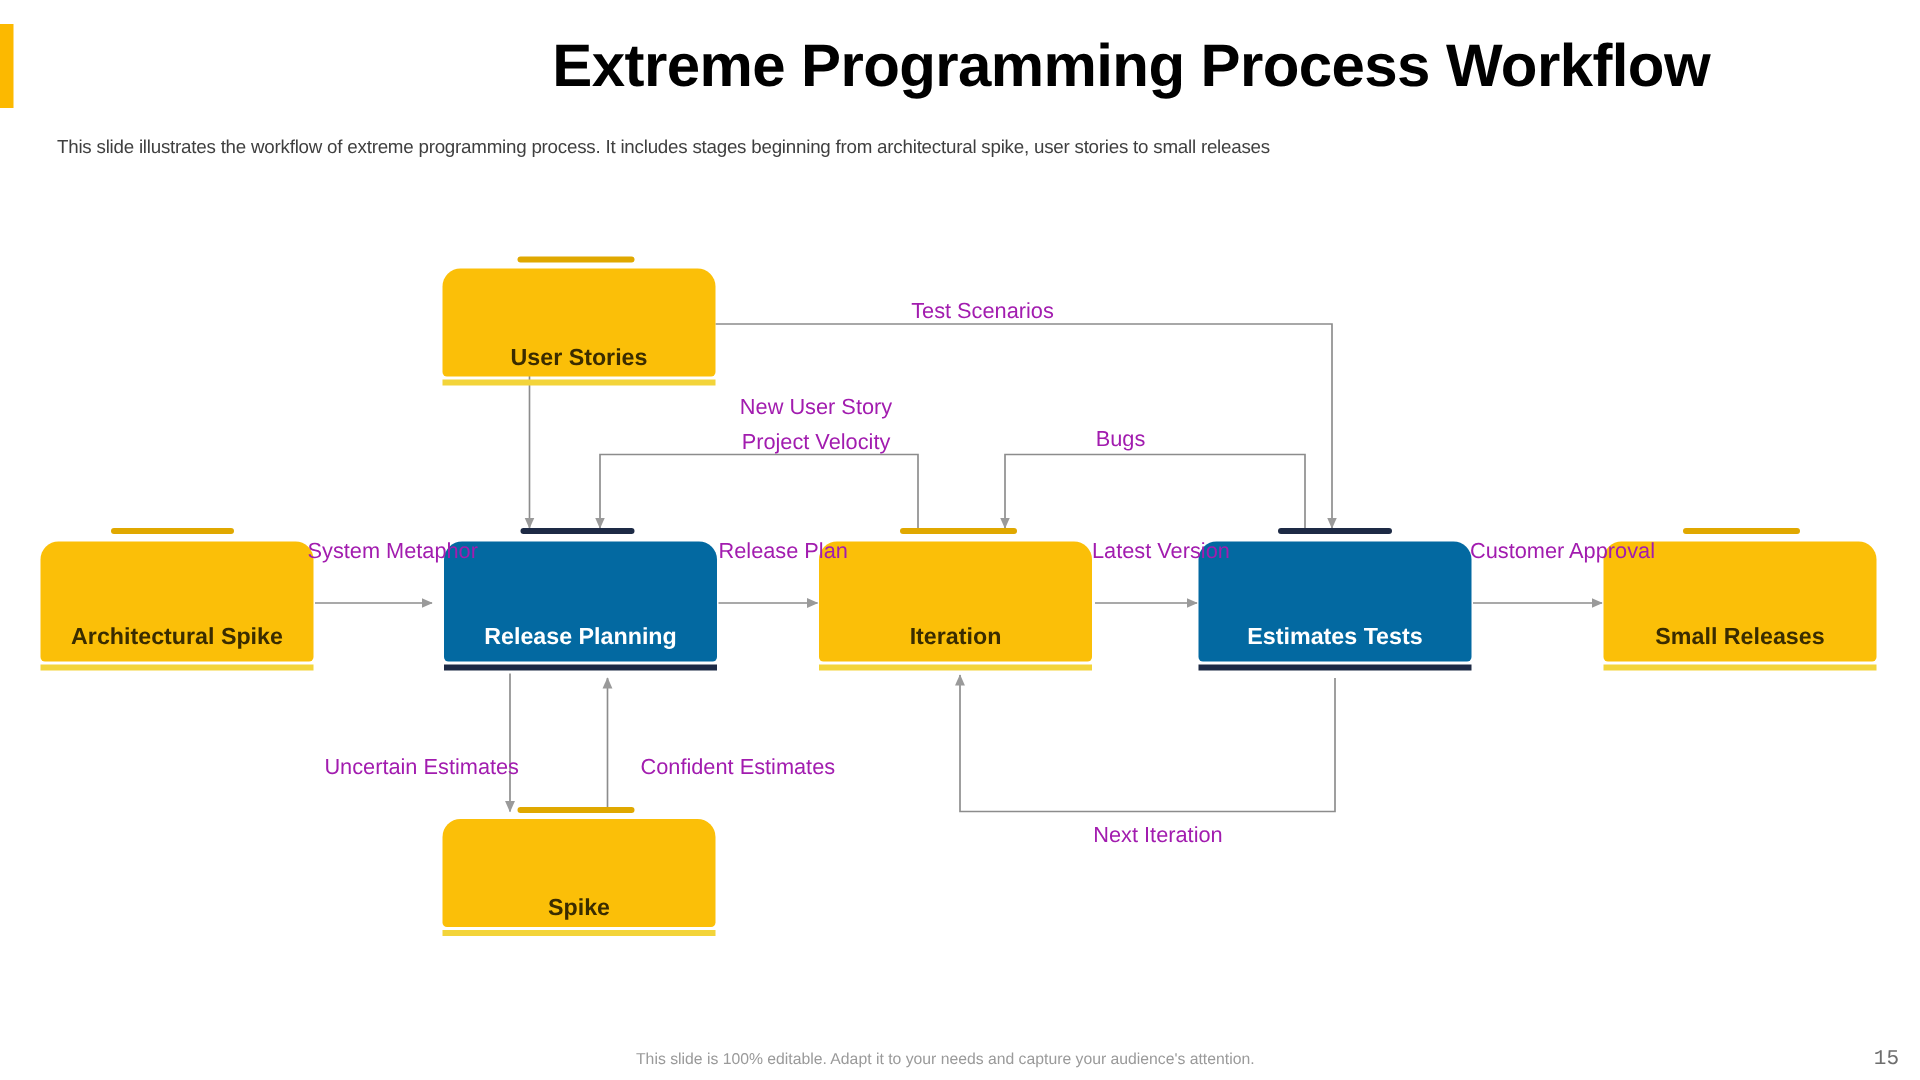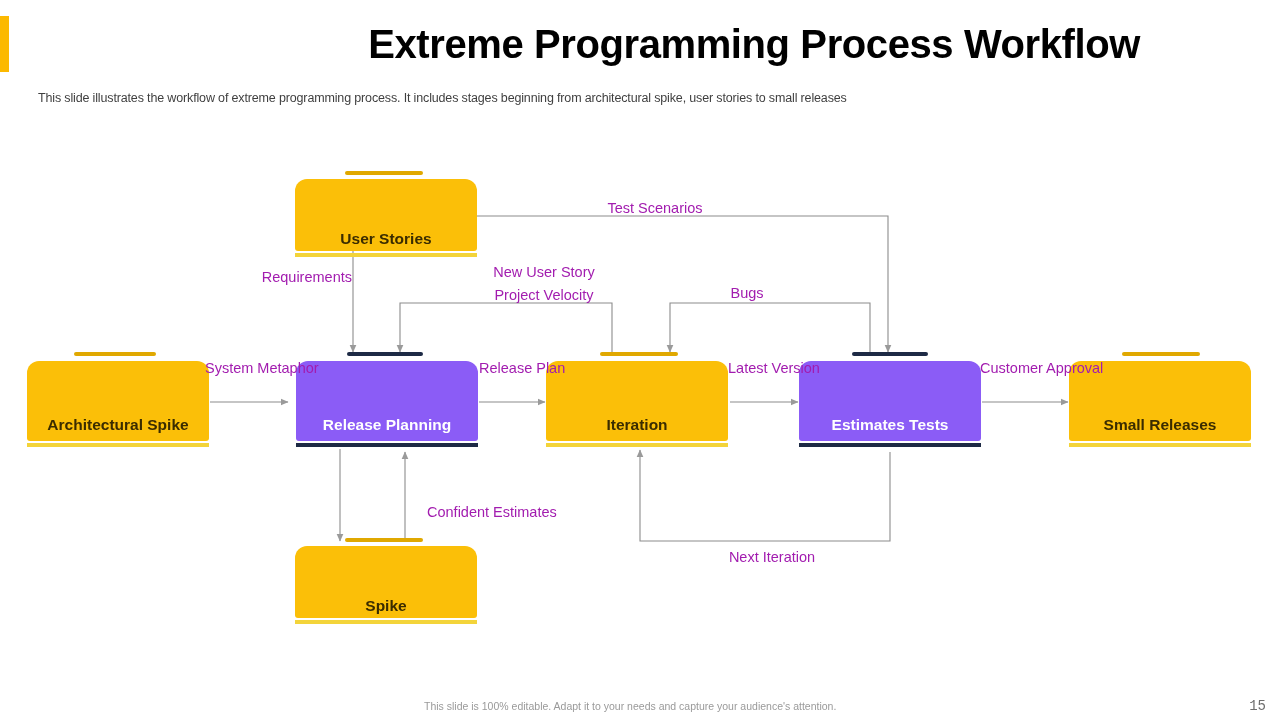--- a/index.html
+++ b/index.html
@@ -92,21 +92,21 @@
     font-size: 15.5px;
     font-weight: bold;
     line-height: 26px;
     margin-top: 47px;
   }
   .node.yellow .node-body { background: #fbbf08; }
   .node.yellow .node-label { color: #3a2c00; }
   .node.yellow .node-top-bar { background: #e0a800; }
   .node.yellow .node-bottom-bar { background: #f3d43a; }
 
-  .node.navy .node-body { background: #8b5cf6; }
+  .node.navy .node-body { background: #0369a1; }
   .node.navy .node-label { color: #ffffff; }
   .node.navy .node-top-bar { background: #1d2a45; }
   .node.navy .node-bottom-bar { background: #1d2a45; }
 
   
   .edge-label {
     position: absolute;
     font-size: 14.5px;
     color: #a21caf;
     line-height: 22.5px;
@@ -229,23 +229,20 @@
     <div class="node-body" style="left:295px; top:546px; width:182px; height:72px;">
       <span class="node-label">Spike</span>
     </div>
     <div class="node-bottom-bar" style="left:295px; top:620px; width:182px;"></div>
   </div>
 
   <div class="edge-label center" style="left:205px; top:357px; width:94px;">
     <div>System Metaphor</div>
   </div>
 
-  <div class="edge-label right" style="left:176px; top:266px; width:176px;">
-    <div>Requirements</div>
-  </div>
 
   <div class="edge-label center" style="left:575px; top:197px; width:160px;">
     <div>Test Scenarios</div>
   </div>
 
   <div class="edge-label center" style="left:463px; top:261px; width:162px;">
     <div>New User Story</div>
     <div>Project Velocity</div>
   </div>
 
@@ -258,20 +255,23 @@
   </div>
 
   <div class="edge-label center" style="left:728px; top:357px; width:72px;">
     <div>Latest Version</div>
   </div>
 
   <div class="edge-label center" style="left:980px; top:357px; width:88px;">
     <div>Customer Approval</div>
   </div>
 
+  <div class="edge-label right" style="left:180px; top:501px; width:166px;">
+    <div>Uncertain Estimates</div>
+  </div>
 
   <div class="edge-label left" style="left:427px; top:501px; width:170px;">
     <div>Confident Estimates</div>
   </div>
 
   <div class="edge-label center" style="left:692px; top:546px; width:160px;">
     <div>Next Iteration</div>
   </div>
 
 </div>

